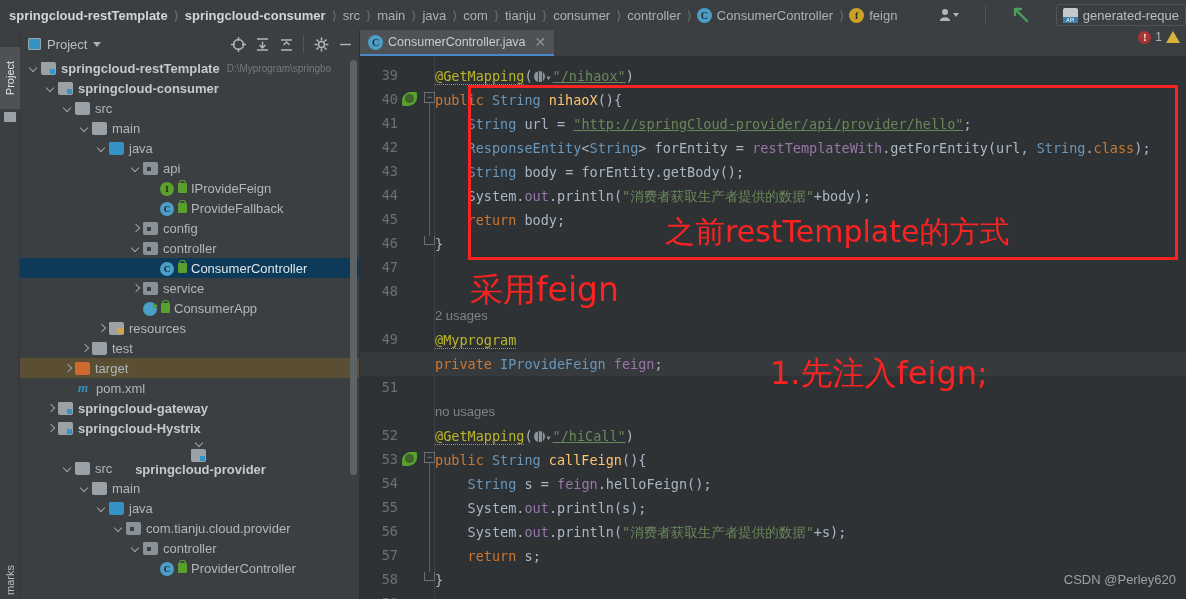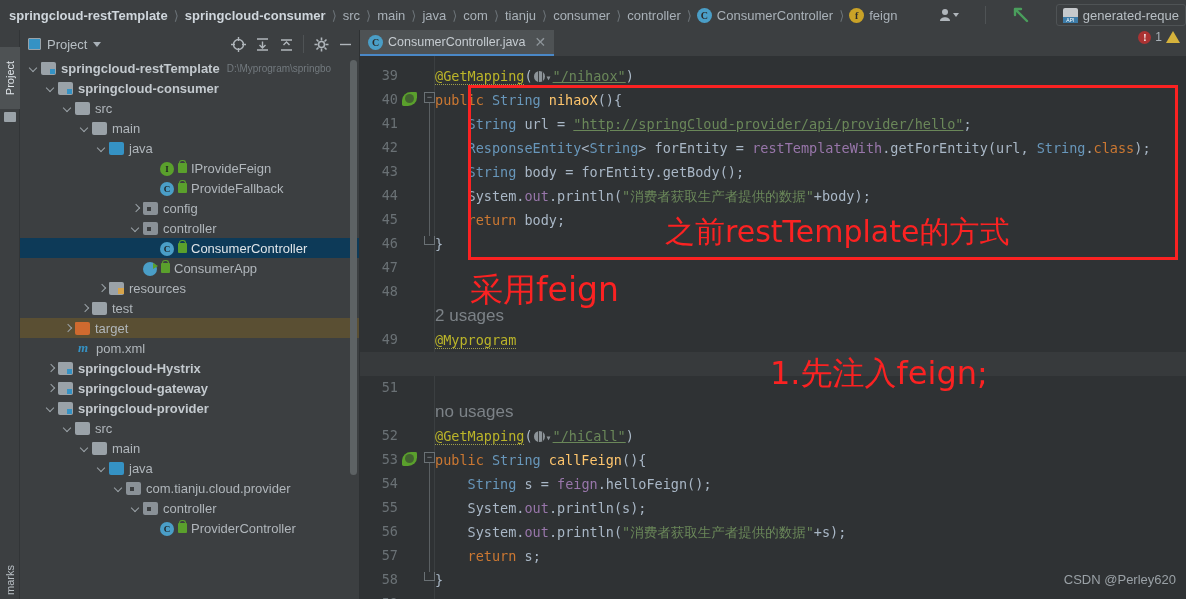--- a/index.html
+++ b/index.html
@@ -222,21 +222,21 @@
   .cl { position: absolute; left: 0; white-space: pre; line-height: 24px; height: 24px; }
 
   
   .kw  { color: #cc7832; }
   .cls { color: #6897bb; }
   .mth { color: #ffc66d; }
   .str { color: #6a8759; }
   .ann { color: #bbb529; }
   .fld { color: #9876aa; }
   .pln { color: #a9b7c6; }
-  .usage { color: #7c8287; font-size: 17px; font-family: "Liberation Sans", sans-serif; }
+  .usage { color: #7c8287; font-size: 13px; font-family: "Liberation Sans", sans-serif; }
   .squig { border-bottom: 1.5px dotted #9e9e4a; }
   .ulink { text-decoration: underline; }
   .globe {
     display: inline-block; width: 11px; height: 11px; border-radius: 50%;
     background: #8d9499; vertical-align: -1px; margin: 0 1px;
     position: relative;
   }
   .globe::after {
     content: ""; position: absolute; left: 4px; top: 0; width: 3px; height: 11px;
     border-left: 1px solid #3c3f41; border-right: 1px solid #3c3f41;
@@ -390,20 +390,25 @@
         <div class="trow" style="padding-left: 59px;">
           <span class="arrow-d"></span>
           <span class="nodeico f-plain" style="width: 15px; height: 13px;"></span>
           <span class="tlabel">main</span>
         </div>
         <div class="trow" style="padding-left: 76px;">
           <span class="arrow-d"></span>
           <span class="nodeico f-java" style="width: 15px; height: 13px;"></span>
           <span class="tlabel">java</span>
         </div>
+        <div class="trow" style="padding-left: 110px;">
+          <span class="arrow-d"></span>
+          <span class="nodeico f-pkg" style="width: 15px; height: 13px;"></span>
+          <span class="tlabel">api</span>
+        </div>
         <div class="trow" style="padding-left: 127px;">
           <span class="arrow-none"></span>
           <span class="i-ico" style="flex: 0 0 auto; margin-right: 4px;">I</span>
           <span class="lock-ico"></span>
           <span class="tlabel">IProvideFeign</span>
         </div>
         <div class="trow" style="padding-left: 127px;">
           <span class="arrow-none"></span>
           <span class="c-ico" style="flex: 0 0 auto; margin-right: 4px;">C</span>
           <span class="lock-ico"></span>
@@ -419,20 +424,25 @@
           <span class="nodeico f-pkg" style="width: 15px; height: 13px;"></span>
           <span class="tlabel">controller</span>
         </div>
         <div class="trow sel" style="padding-left: 127px;">
           <span class="arrow-none"></span>
           <span class="c-ico" style="flex: 0 0 auto; margin-right: 4px;">C</span>
           <span class="lock-ico"></span>
           <span class="tlabel">ConsumerController</span>
         </div>
         <div class="trow" style="padding-left: 110px;">
+          <span class="arrow-r"></span>
+          <span class="nodeico f-pkg" style="width: 15px; height: 13px;"></span>
+          <span class="tlabel">service</span>
+        </div>
+        <div class="trow" style="padding-left: 110px;">
           <span class="arrow-none"></span>
           <span class="spring-ico" style="flex: 0 0 auto; margin-right: 4px;"></span>
           <span class="lock-ico"></span>
           <span class="tlabel">ConsumerApp</span>
         </div>
         <div class="trow" style="padding-left: 76px; align-items: center;">
           <span class="arrow-r"></span>
           <span class="nodeico f-res" style="width: 15px; height: 13px;"></span>
           <span class="tlabel">resources</span>
         </div>
@@ -447,28 +457,28 @@
           <span class="tlabel">target</span>
         </div>
         <div class="trow" style="padding-left: 42px;">
           <span class="arrow-none"></span>
           <span class="m-ico">m</span>
           <span class="tlabel">pom.xml</span>
         </div>
         <div class="trow" style="padding-left: 25px;">
           <span class="arrow-r"></span>
           <span class="nodeico f-module" style="width: 15px; height: 13px;"></span>
-          <span class="tlabel bold">springcloud-Hystrix</span>
+          <span class="tlabel bold">springcloud-gateway</span>
         </div>
         <div class="trow" style="padding-left: 25px;">
           <span class="arrow-r"></span>
           <span class="nodeico f-module" style="width: 15px; height: 13px;"></span>
-          <span class="tlabel bold">springcloud-gateway</span>
-        </div>
-        <div class="trow" style="padding-left: 25px;">
+          <span class="tlabel bold">springcloud-Hystrix</span>
+        </div>
+        <div class="trow" style="padding-left: 25px; flex-direction: column;">
           <span class="arrow-d"></span>
           <span class="nodeico f-module" style="width: 15px; height: 13px;"></span>
           <span class="tlabel bold">springcloud-provider</span>
         </div>
         <div class="trow" style="padding-left: 42px;">
           <span class="arrow-d"></span>
           <span class="nodeico f-plain" style="width: 15px; height: 13px;"></span>
           <span class="tlabel">src</span>
         </div>
         <div class="trow" style="padding-left: 59px;">
@@ -557,20 +567,21 @@
           <div class="cl" style="top: 80px;"><span class="pln"> </span><span class="pln"> </span><span class="pln"> </span><span class="pln"> </span><span class="cls">ResponseEntity</span><span class="pln">&lt;</span><span class="cls">String</span><span class="pln">&gt;</span><span class="pln"> </span><span class="pln">forEntity</span><span class="pln"> </span><span class="pln">=</span><span class="pln"> </span><span class="fld">restTemplateWith</span><span class="pln">.</span><span class="pln">getForEntity</span><span class="pln">(</span><span class="pln">url</span><span class="pln">,</span><span class="pln"> </span><span class="cls">String</span><span class="pln">.</span><span class="kw">class</span><span class="pln">)</span><span class="pln">;</span></div>
           <div class="cl" style="top: 104px;"><span class="pln"> </span><span class="pln"> </span><span class="pln"> </span><span class="pln"> </span><span class="cls">String</span><span class="pln"> </span><span class="pln">body</span><span class="pln"> </span><span class="pln">=</span><span class="pln"> </span><span class="pln">forEntity</span><span class="pln">.</span><span class="pln">getBody</span><span class="pln">(</span><span class="pln">)</span><span class="pln">;</span></div>
           <div class="cl" style="top: 128px;"><span class="pln"> </span><span class="pln"> </span><span class="pln"> </span><span class="pln"> </span><span class="pln">System</span><span class="pln">.</span><span class="fld">out</span><span class="pln">.</span><span class="pln">println</span><span class="pln">(</span><span class="str">"消费者获取生产者提供的数据"</span><span class="pln">+</span><span class="pln">body</span><span class="pln">)</span><span class="pln">;</span></div>
           <div class="cl" style="top: 152px;"><span class="pln"> </span><span class="pln"> </span><span class="pln"> </span><span class="pln"> </span><span class="kw">return</span><span class="pln"> </span><span class="pln">body</span><span class="pln">;</span></div>
           <div class="cl" style="top: 176px;"><span class="pln">}</span></div>
           <div class="cl" style="top: 200px;"></div>
           <div class="cl" style="top: 224px;"></div>
           <div class="cl usage" style="top: 248px;">2 usages</div>
           <div class="cl" style="top: 272px;"><span class="ann squig">@Myprogram</span></div>
           <div class="cursor-line" style="top: 296px; left: -75px;"></div>
+          <div class="cl" style="top: 296px;"><span class="kw">private</span><span class="pln"> </span><span class="cls">IProvideFeign</span><span class="pln"> </span><span class="fld">feign</span><span class="pln">;</span></div>
           <div class="cl" style="top: 320px;"></div>
           <div class="cl usage" style="top: 344px;">no usages</div>
           <div class="cl" style="top: 368px;"><span class="ann squig">@GetMapping</span><span class="pln">(</span><span class="globe"></span><span class="chev">▾</span><span class="str ulink">"/hiCall"</span><span class="pln">)</span></div>
           <div class="cl" style="top: 392px;"><span class="kw">public</span><span class="pln"> </span><span class="cls">String</span><span class="pln"> </span><span class="mth">callFeign</span><span class="pln">(</span><span class="pln">)</span><span class="pln">{</span></div>
           <div class="cl" style="top: 416px;"><span class="pln"> </span><span class="pln"> </span><span class="pln"> </span><span class="pln"> </span><span class="cls">String</span><span class="pln"> </span><span class="pln">s</span><span class="pln"> </span><span class="pln">=</span><span class="pln"> </span><span class="fld">feign</span><span class="pln">.</span><span class="pln">helloFeign</span><span class="pln">(</span><span class="pln">)</span><span class="pln">;</span></div>
           <div class="cl" style="top: 440px;"><span class="pln"> </span><span class="pln"> </span><span class="pln"> </span><span class="pln"> </span><span class="pln">System</span><span class="pln">.</span><span class="fld">out</span><span class="pln">.</span><span class="pln">println</span><span class="pln">(</span><span class="pln">s</span><span class="pln">)</span><span class="pln">;</span></div>
           <div class="cl" style="top: 464px;"><span class="pln"> </span><span class="pln"> </span><span class="pln"> </span><span class="pln"> </span><span class="pln">System</span><span class="pln">.</span><span class="fld">out</span><span class="pln">.</span><span class="pln">println</span><span class="pln">(</span><span class="str">"消费者获取生产者提供的数据"</span><span class="pln">+</span><span class="pln">s</span><span class="pln">)</span><span class="pln">;</span></div>
           <div class="cl" style="top: 488px;"><span class="pln"> </span><span class="pln"> </span><span class="pln"> </span><span class="pln"> </span><span class="kw">return</span><span class="pln"> </span><span class="pln">s</span><span class="pln">;</span></div>
           <div class="cl" style="top: 512px;"><span class="pln">}</span></div>
           <div class="cl" style="top: 536px;"></div>

